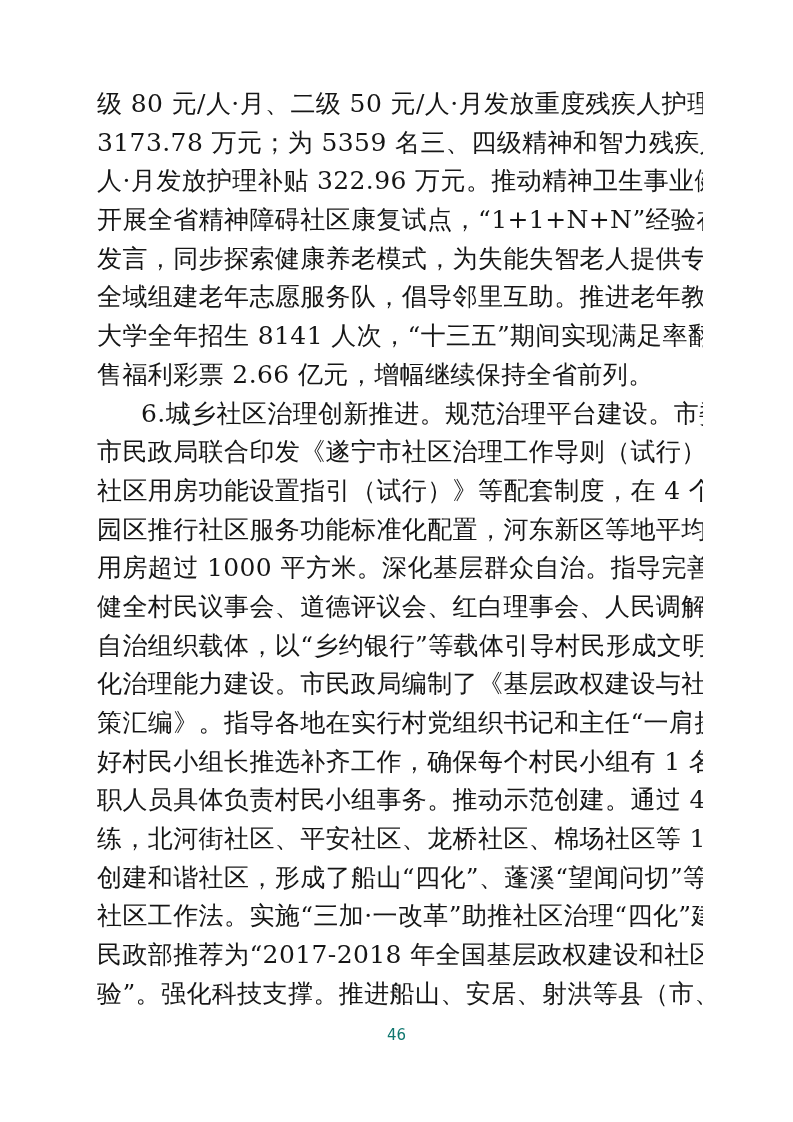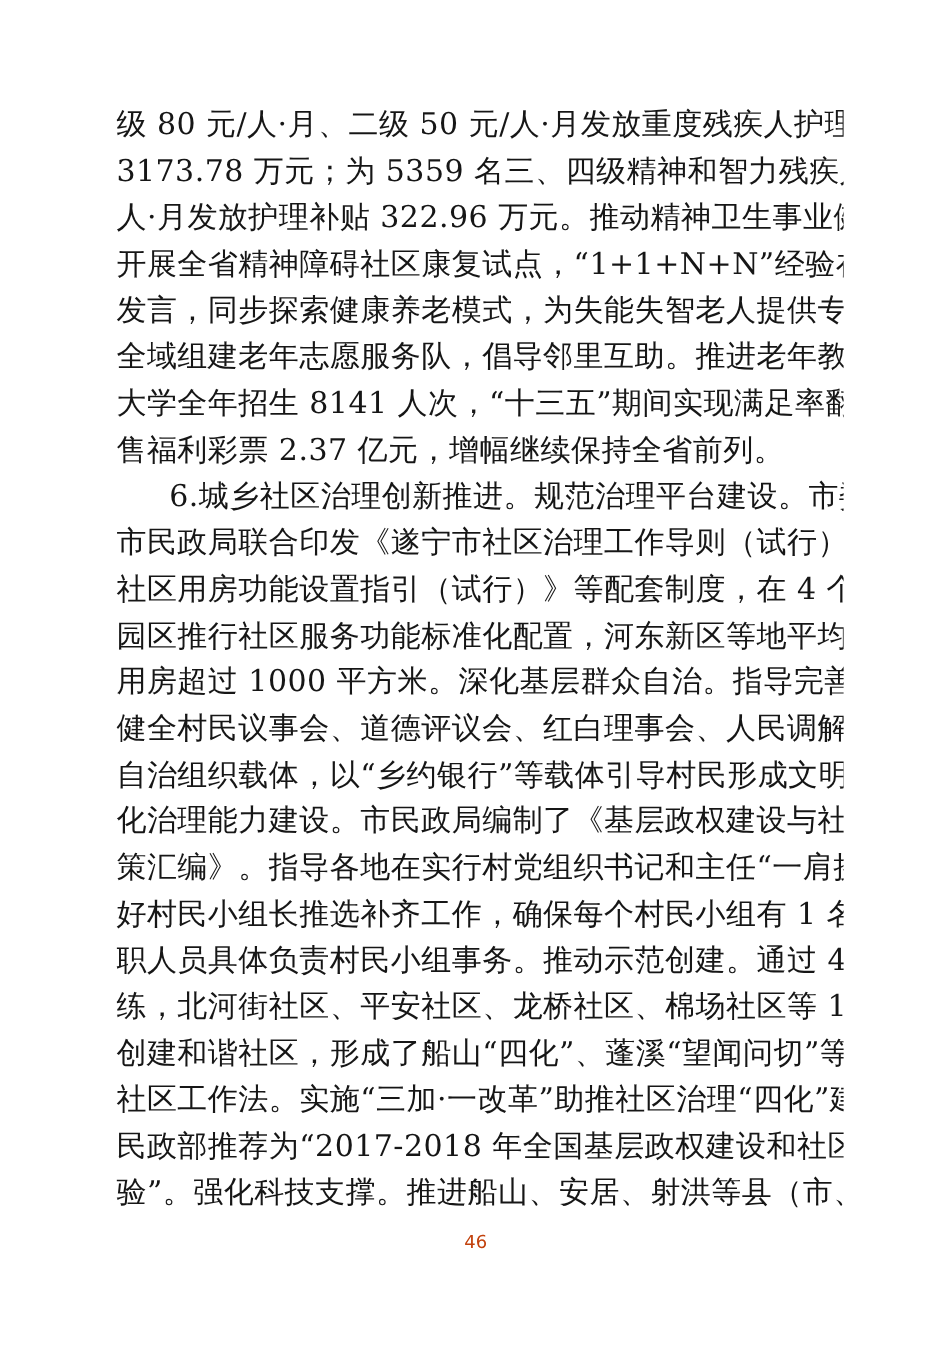--- a/index.html
+++ b/index.html
@@ -38,36 +38,36 @@
   .line.indent {
     text-indent: 44px;
   }
   .page-number {
     position: absolute;
     top: 1026px; left: 0;
     width: 100%;
     text-align: center;
     font-size: 15px;
     font-family: "DejaVu Sans", "Liberation Sans", sans-serif;
-    color: #c2410c;
+    color: #0f766e;
   }
 </style>
 </head>
 <body>
 
 <div class="page">
   <div class="text-block">
     <div class="line">级 80 元/人·月、二级 50 元/人·月发放重度残疾人护理补贴</div>
     <div class="line">3173.78 万元；为 5359 名三、四级精神和智力残疾人按 50 元/</div>
     <div class="line">人·月发放护理补贴 322.96 万元。推动精神卫生事业健康发展，</div>
     <div class="line">开展全省精神障碍社区康复试点，“1+1+N+N”经验在全省会上交流</div>
     <div class="line">发言，同步探索健康养老模式，为失能失智老人提供专业照护。</div>
     <div class="line">全域组建老年志愿服务队，倡导邻里互助。推进老年教育，老年</div>
     <div class="line">大学全年招生 8141 人次，“十三五”期间实现满足率翻倍。全年销</div>
-    <div class="line flush">售福利彩票 2.37 亿元，增幅继续保持全省前列。</div>
+    <div class="line flush">售福利彩票 2.66 亿元，增幅继续保持全省前列。</div>
     <div class="line indent">6.城乡社区治理创新推进。规范治理平台建设。市委组织部、</div>
     <div class="line">市民政局联合印发《遂宁市社区治理工作导则（试行）》《遂宁市</div>
     <div class="line">社区用房功能设置指引（试行）》等配套制度，在 4 个县（区）、</div>
     <div class="line">园区推行社区服务功能标准化配置，河东新区等地平均社区服务</div>
     <div class="line">用房超过 1000 平方米。深化基层群众自治。指导完善村规民约，</div>
     <div class="line">健全村民议事会、道德评议会、红白理事会、人民调解会等四类</div>
     <div class="line">自治组织载体，以“乡约银行”等载体引导村民形成文明乡风。强</div>
     <div class="line">化治理能力建设。市民政局编制了《基层政权建设与社区治理政</div>
     <div class="line">策汇编》。指导各地在实行村党组织书记和主任“一肩挑”中同步做</div>
     <div class="line">好村民小组长推选补齐工作，确保每个村民小组有 1 名专（兼）</div>

